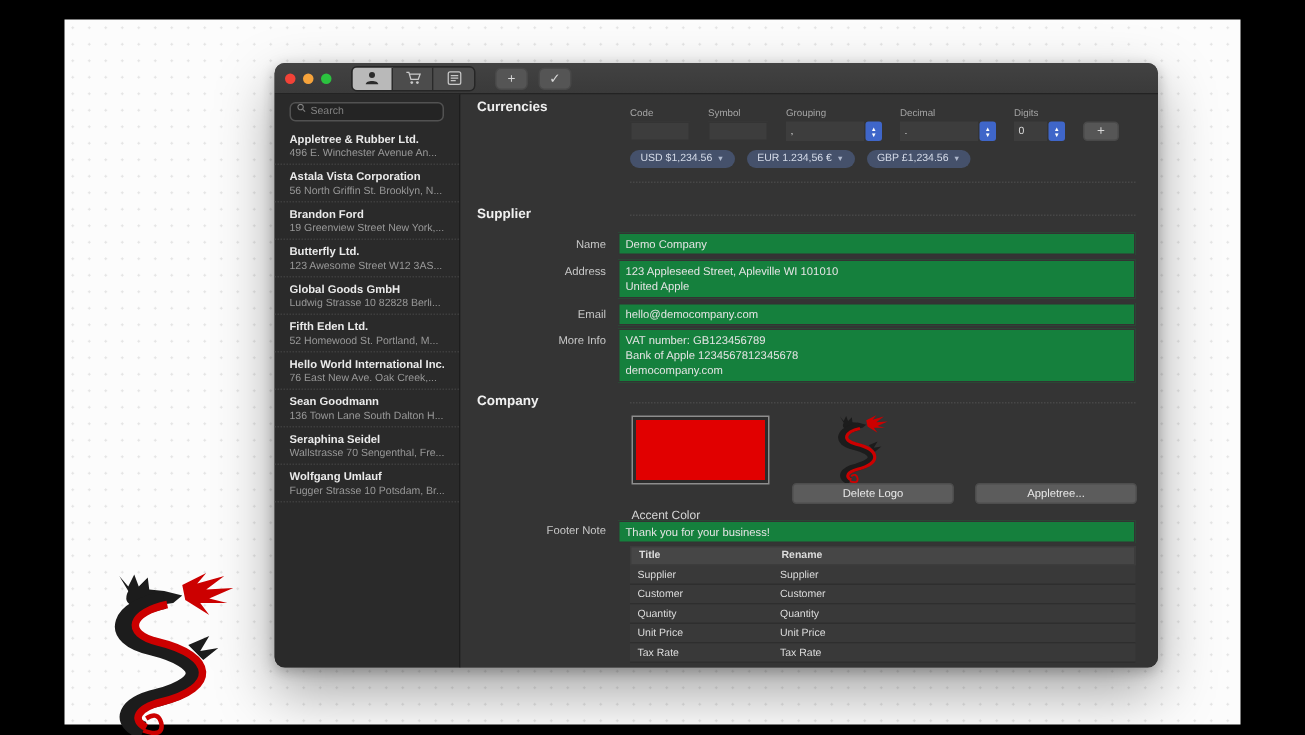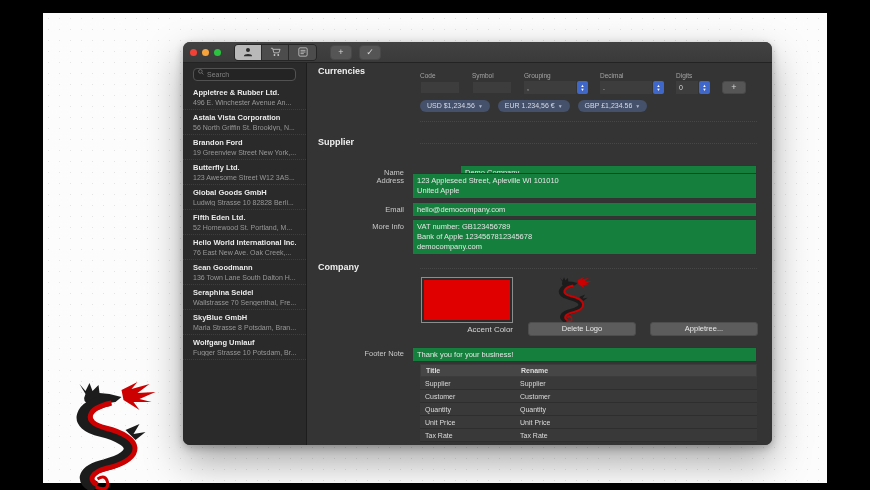--- a/index.html
+++ b/index.html
@@ -65,21 +65,21 @@
 
   .form-row { position:absolute; left:0; width:450px; display:flex; }
   .form-label { width:105px; text-align:right; padding-right:8px; color:#c8c8c8; font-size:7.5px; padding-top:3px; flex:0 0 105px; }
   .form-field { flex:1; background:#15803d; border:1px solid #333; color:#e4e4e4; font-size:7.5px; padding:2px 4px; }
   .pre { white-space:pre-line; line-height:1.35; }
 
   .colorwell { position:absolute; left:114px; top:214px; width:92px; height:46px; border:1px solid #8d8d8d;
                background:#2c2c2c; padding:2px; }
   .colorwell .swatch { width:100%; height:100%; }
   .tpl-logo { position:absolute; left:247px; top:213px; }
-  .accent-label { position:absolute; left:114px; top:262px; width:92px; text-align:right; color:#d6d6d6; font-size:8px; }
+  .accent-label { position:absolute; left:114px; top:276px; width:92px; text-align:left; color:#d6d6d6; font-size:8px; }
   .gray-btn { position:absolute; top:259px; width:108px; height:14px; background:#5c5c5c; border:1px solid #4d4d4d;
               border-radius:3px; color:#e9e9e9; font-size:7.5px; text-align:center; line-height:12px; }
   .btn-delete { left:221px; } .btn-background { left:343px; }
 
   .tbl { position:absolute; left:113px; top:301px; width:337px; font-size:7px; color:#dcdcdc; }
   .tbl-head { display:flex; background:#464646; border:1px solid #3c3c3c; height:13px; align-items:center; font-weight:bold; }
   .tbl-row { display:flex; background:#393939; border-bottom:1px solid #2e2e2e; height:13px; align-items:center; }
   .tbl .c1 { width:95px; padding-left:5px; } .tbl .c2 { flex:1; padding-left:5px; }
 
   svg { display:block; }
@@ -189,24 +189,20 @@
         </div>
         <div class="side-item">
           <div class="side-name">Sean Goodmann</div>
           <div class="side-addr">136 Town Lane South Dalton H...</div>
         </div>
         <div class="side-item">
           <div class="side-name">Seraphina Seidel</div>
           <div class="side-addr">Wallstrasse 70 Sengenthal, Fre...</div>
         </div>
         <div class="side-item">
-          <div class="side-name">SkyBlue GmbH</div>
-          <div class="side-addr">Maria Strasse 8 Potsdam, Bran...</div>
-        </div>
-        <div class="side-item">
           <div class="side-name">Wolfgang Umlauf</div>
           <div class="side-addr">Fugger Strasse 10 Potsdam, Br...</div>
         </div>
       </div>
 
       <div class="main">
 
         <div class="h-section" style="top:3px;">Currencies</div>
         <div class="cur-controls">
           <div>
@@ -261,21 +257,21 @@
           <div class="pill">
             <span>GBP £1,234.56</span>
             <span class="chev">▼</span>
           </div>
         </div>
         <div class="dotline" style="top:58px;"></div>
 
         <div class="h-section" style="top:74px;">Supplier</div>
         <div class="dotline" style="top:80px;"></div>
 
-        <div class="form-row" style="top:102px;gap:48px;">
+        <div class="form-row" style="top:92px;">
           <div class="form-label">Name</div>
           <div class="form-field">Demo Company</div>
         </div>
         <div class="form-row" style="top:110px;">
           <div class="form-label">Address</div>
           <div class="form-field pre">123 Appleseed Street, Apleville WI 101010
 United Apple</div>
         </div>
         <div class="form-row" style="top:139px;">
           <div class="form-label">Email</div>

